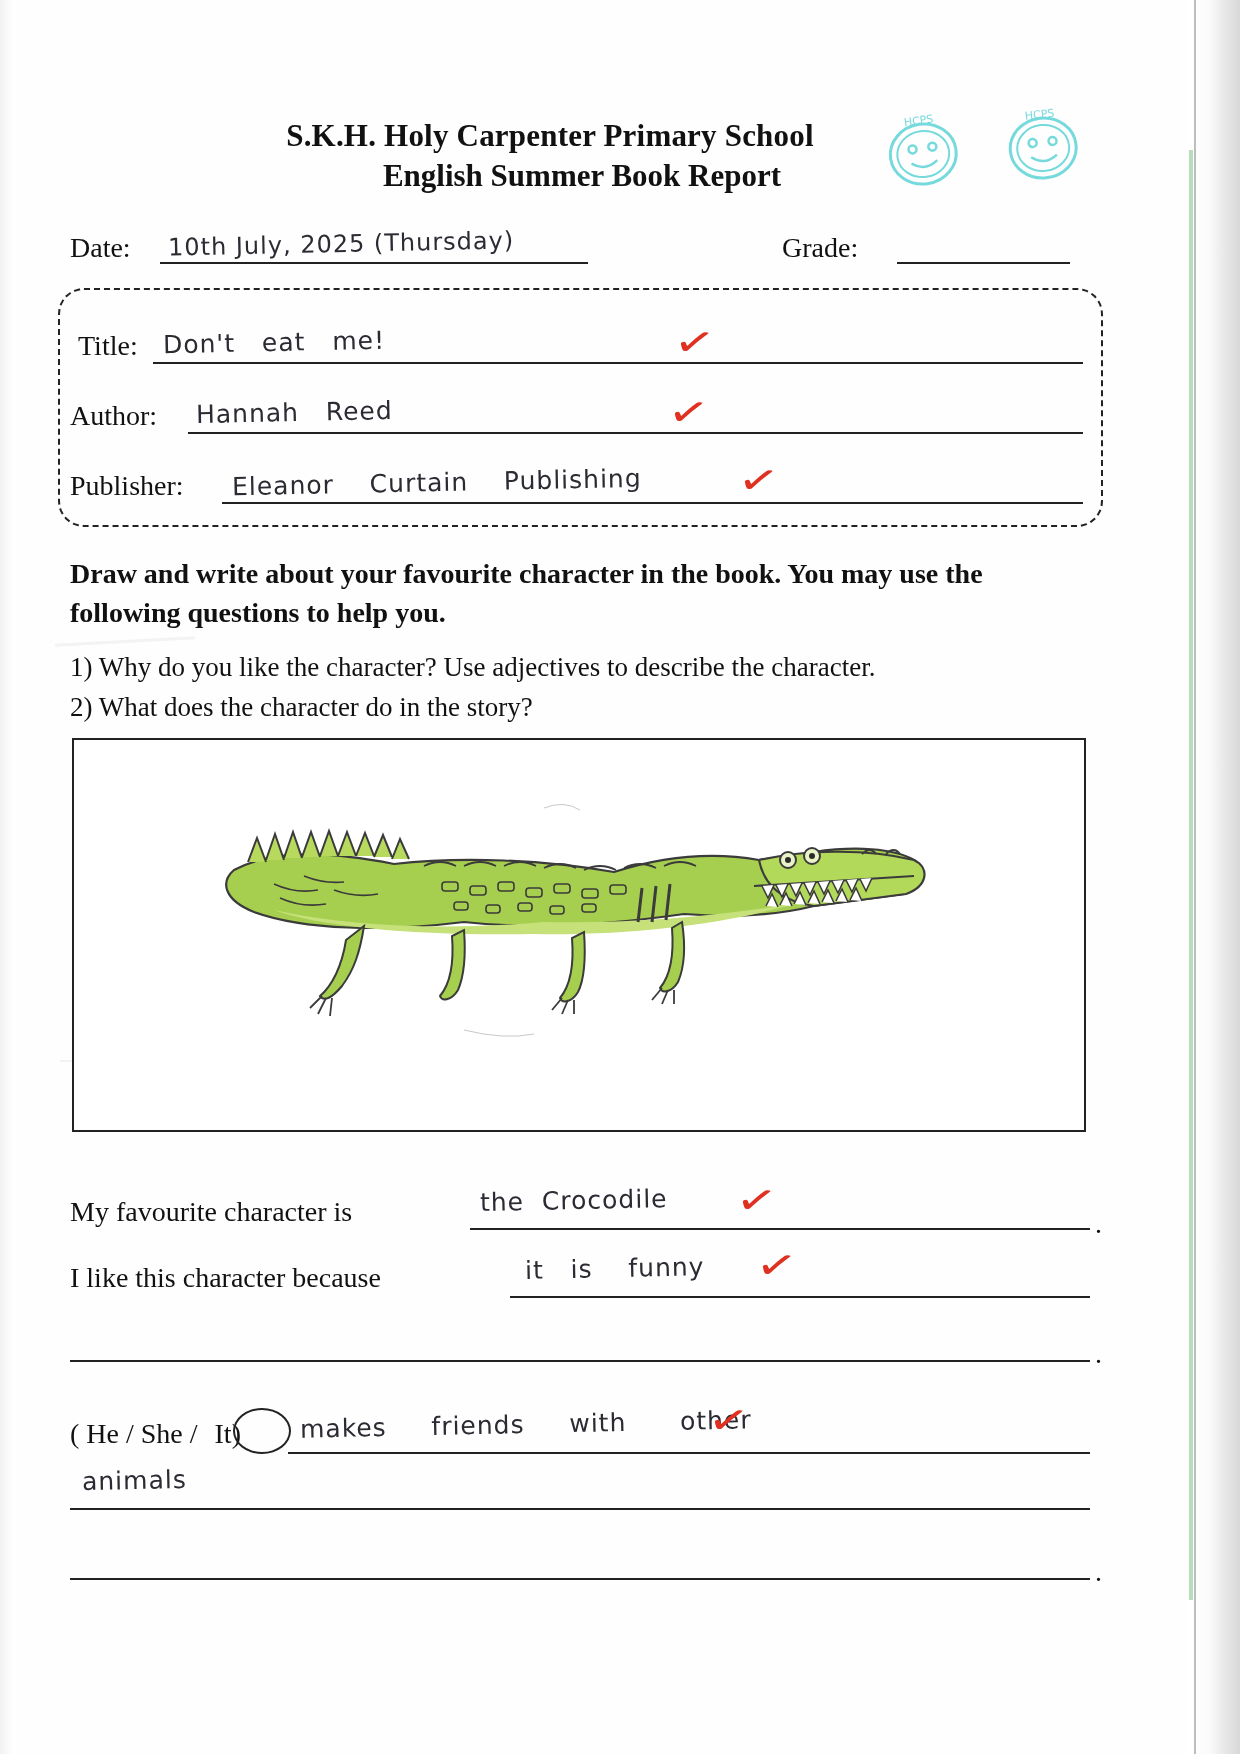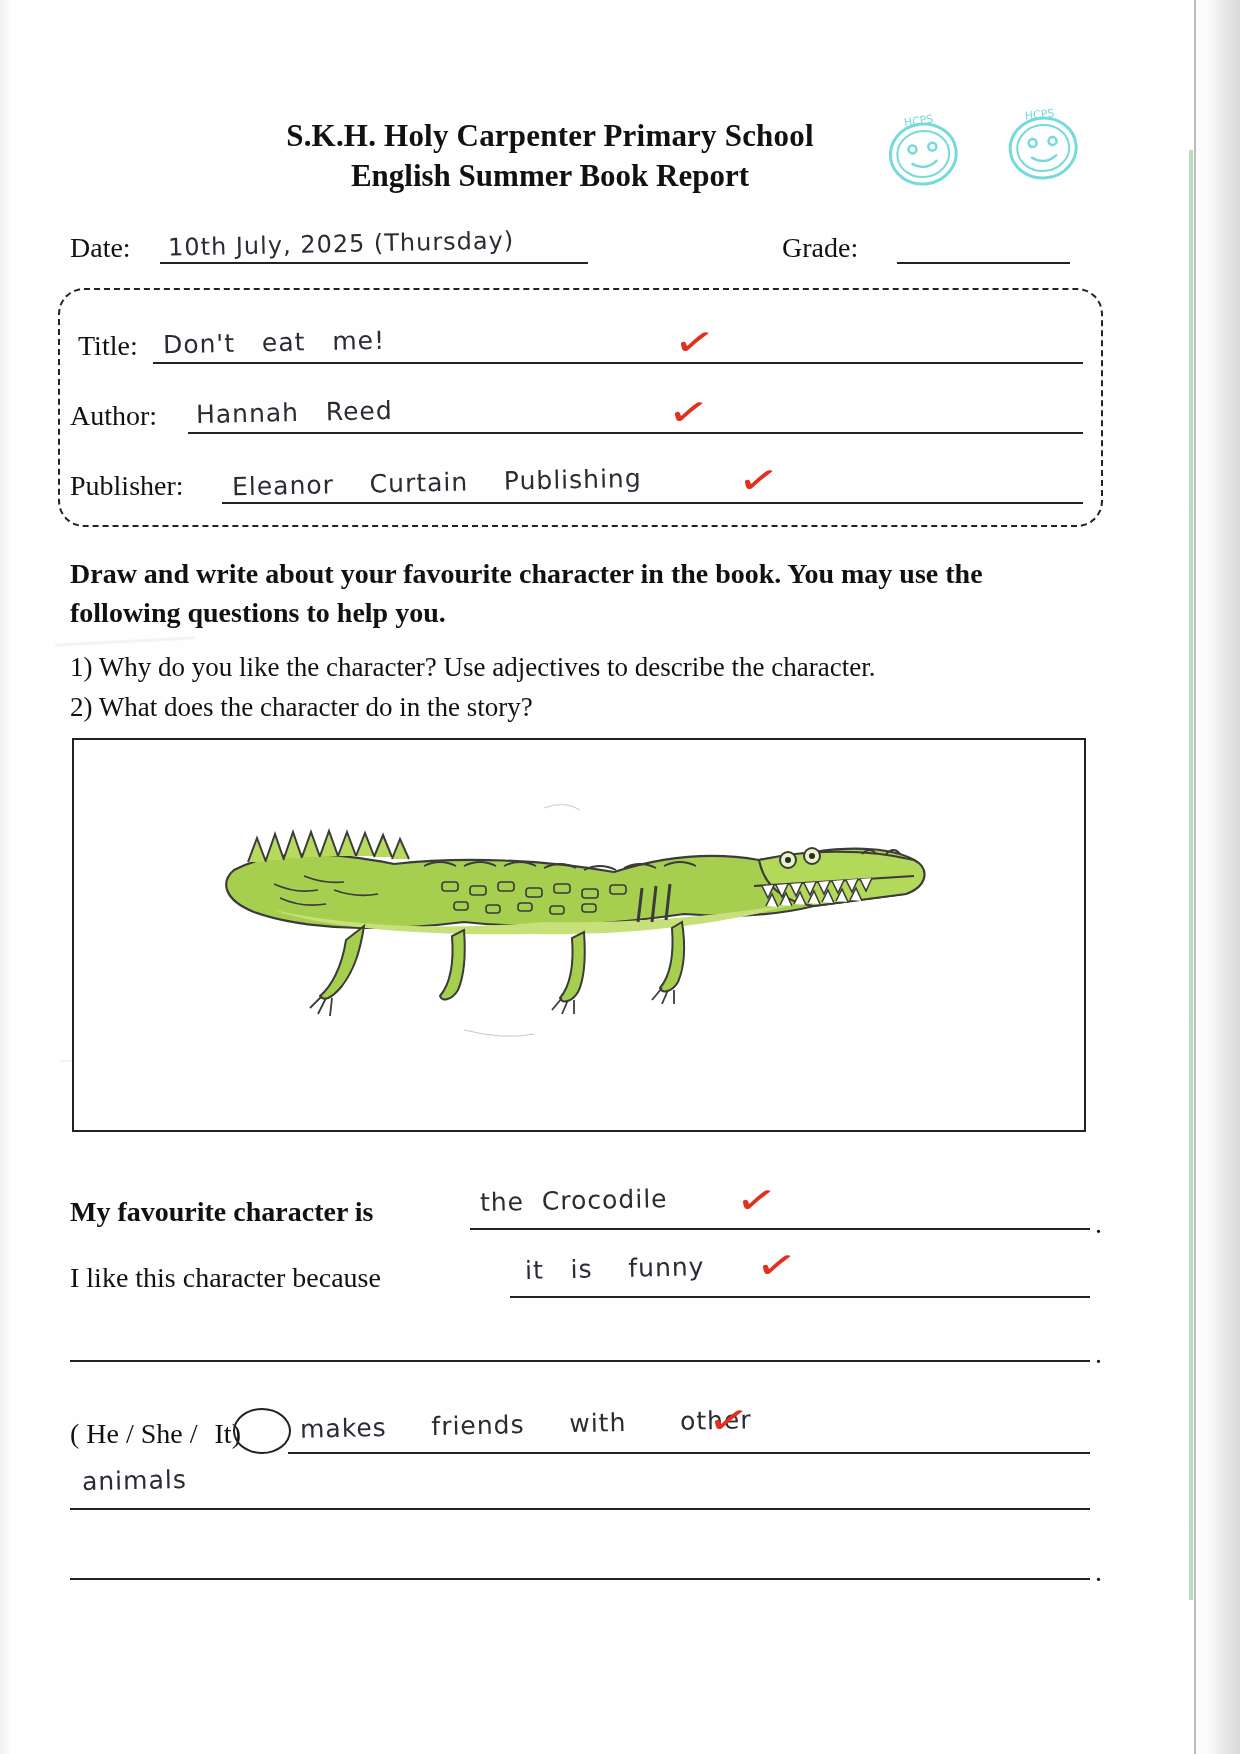--- a/index.html
+++ b/index.html
@@ -61,20 +61,21 @@
     font-size: 31px;
     letter-spacing: .2px;
   }
   .hdr2 {
     position: absolute;
     left: 0; top: 158px;
     width: 1100px;
     text-align: center;
     font-weight: bold;
     font-size: 31px;
+    padding-left: 32px;
   }
 
   
   .stamp {
     position: absolute;
     width: 86px; height: 80px;
     opacity: .85;
   }
   .stamp.s1 { left: 880px; top: 112px; transform: rotate(-8deg); }
   .stamp.s2 { left: 1000px; top: 106px; transform: rotate(-6deg); }
@@ -194,21 +195,21 @@
     background: #fff;
     overflow: hidden;
   }
   .croc {
     position: absolute;
     left: 140px; top: 50px;
   }
 
   
   .txt { position: absolute; font-size: 28px; }
-  .lbl-fav { left: 70px; top: 1196px; font-weight: bold; }
+  .lbl-fav { left: 70px; top: 1196px; }
   .ul-fav { left: 470px; top: 1228px; width: 620px; }
   .dot-fav { position: absolute; left: 1095px; top: 1208px; font-size: 28px; }
   .hw-fav { position: absolute; left: 480px; top: 1186px; }
 
   .lbl-because { left: 70px; top: 1262px; }
   .ul-because { left: 510px; top: 1296px; width: 580px; }
   .hw-because { position: absolute; left: 525px; top: 1254px; }
 
   .ul-blank1 { left: 70px; top: 1360px; width: 1020px; }
   .dot-blank1 { position: absolute; left: 1095px; top: 1338px; font-size: 28px; }

